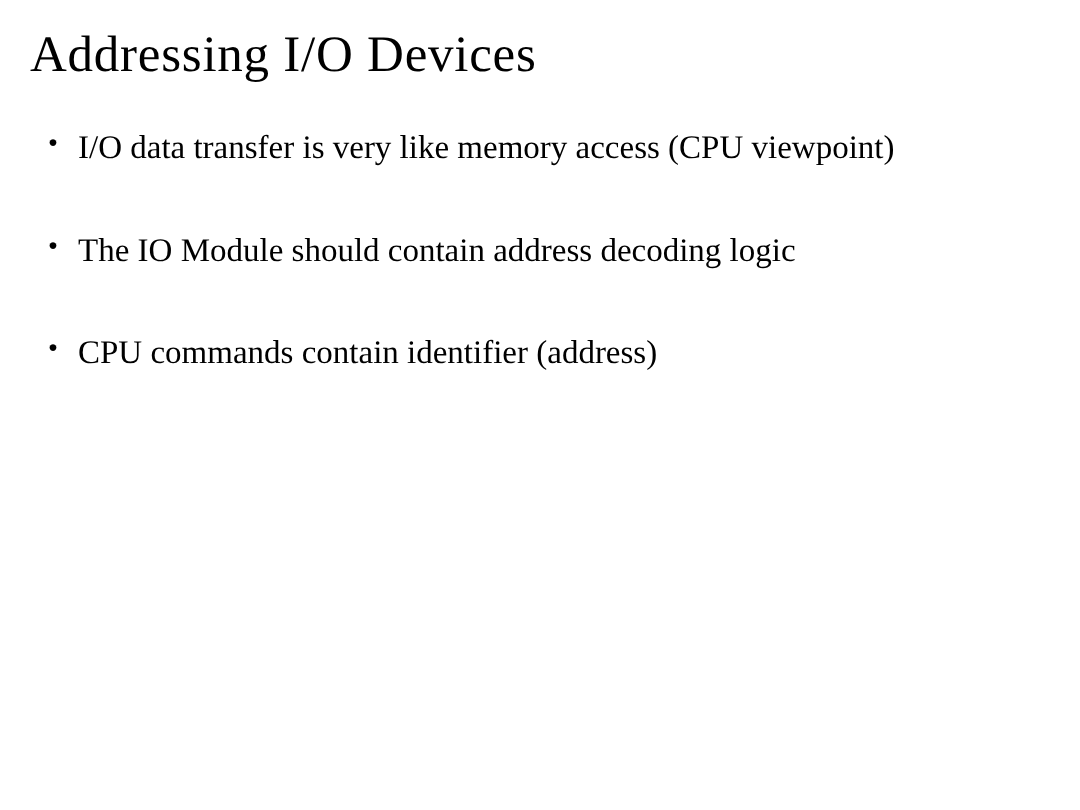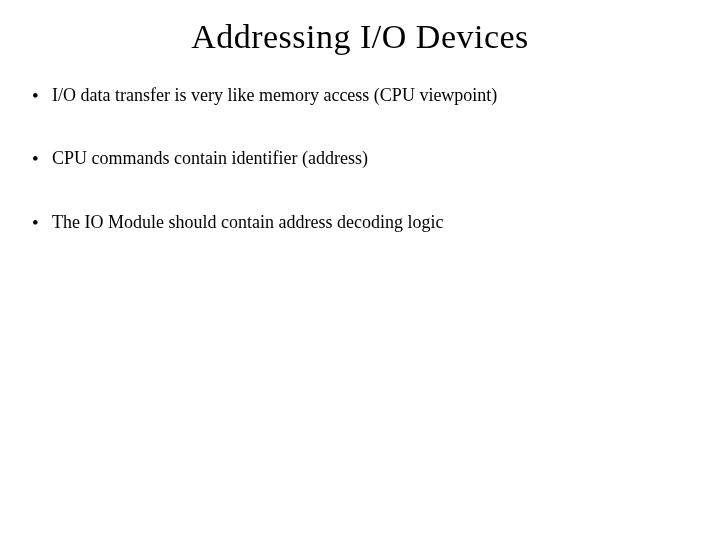--- a/index.html
+++ b/index.html
@@ -16,46 +16,46 @@
       overflow: hidden;
     }
     .slide {
       width: 100%;
       height: 100%;
       padding: 18px 20px 20px 20px;
     }
     .title {
       font-size: 34px;
       font-weight: normal;
-      text-align: center;
+      text-align: left;
       margin-bottom: 28px;
       letter-spacing: 0.5px;
     }
     .bullets {
       list-style: none;
       padding-left: 12px;
     }
     .bullets li {
-      font-size: 18px;
+      font-size: 22px;
       line-height: 1.3;
       margin-bottom: 40px;
       position: relative;
       padding-left: 20px;
     }
     .bullets li::before {
       content: "•";
       position: absolute;
       left: 0;
       top: 0;
       font-size: 19px;
     }
   </style>
 </head>
 <body>
 
 <div class="slide">
   <h1 class="title">Addressing I/O Devices</h1>
   <ul class="bullets">
     <li>I/O data transfer is very like memory access (CPU viewpoint)</li>
+    <li>The IO Module should contain address decoding logic</li>
     <li>CPU commands contain identifier (address)</li>
-    <li>The IO Module should contain address decoding logic</li>
   </ul>
 </div>
 
 </body></html>

